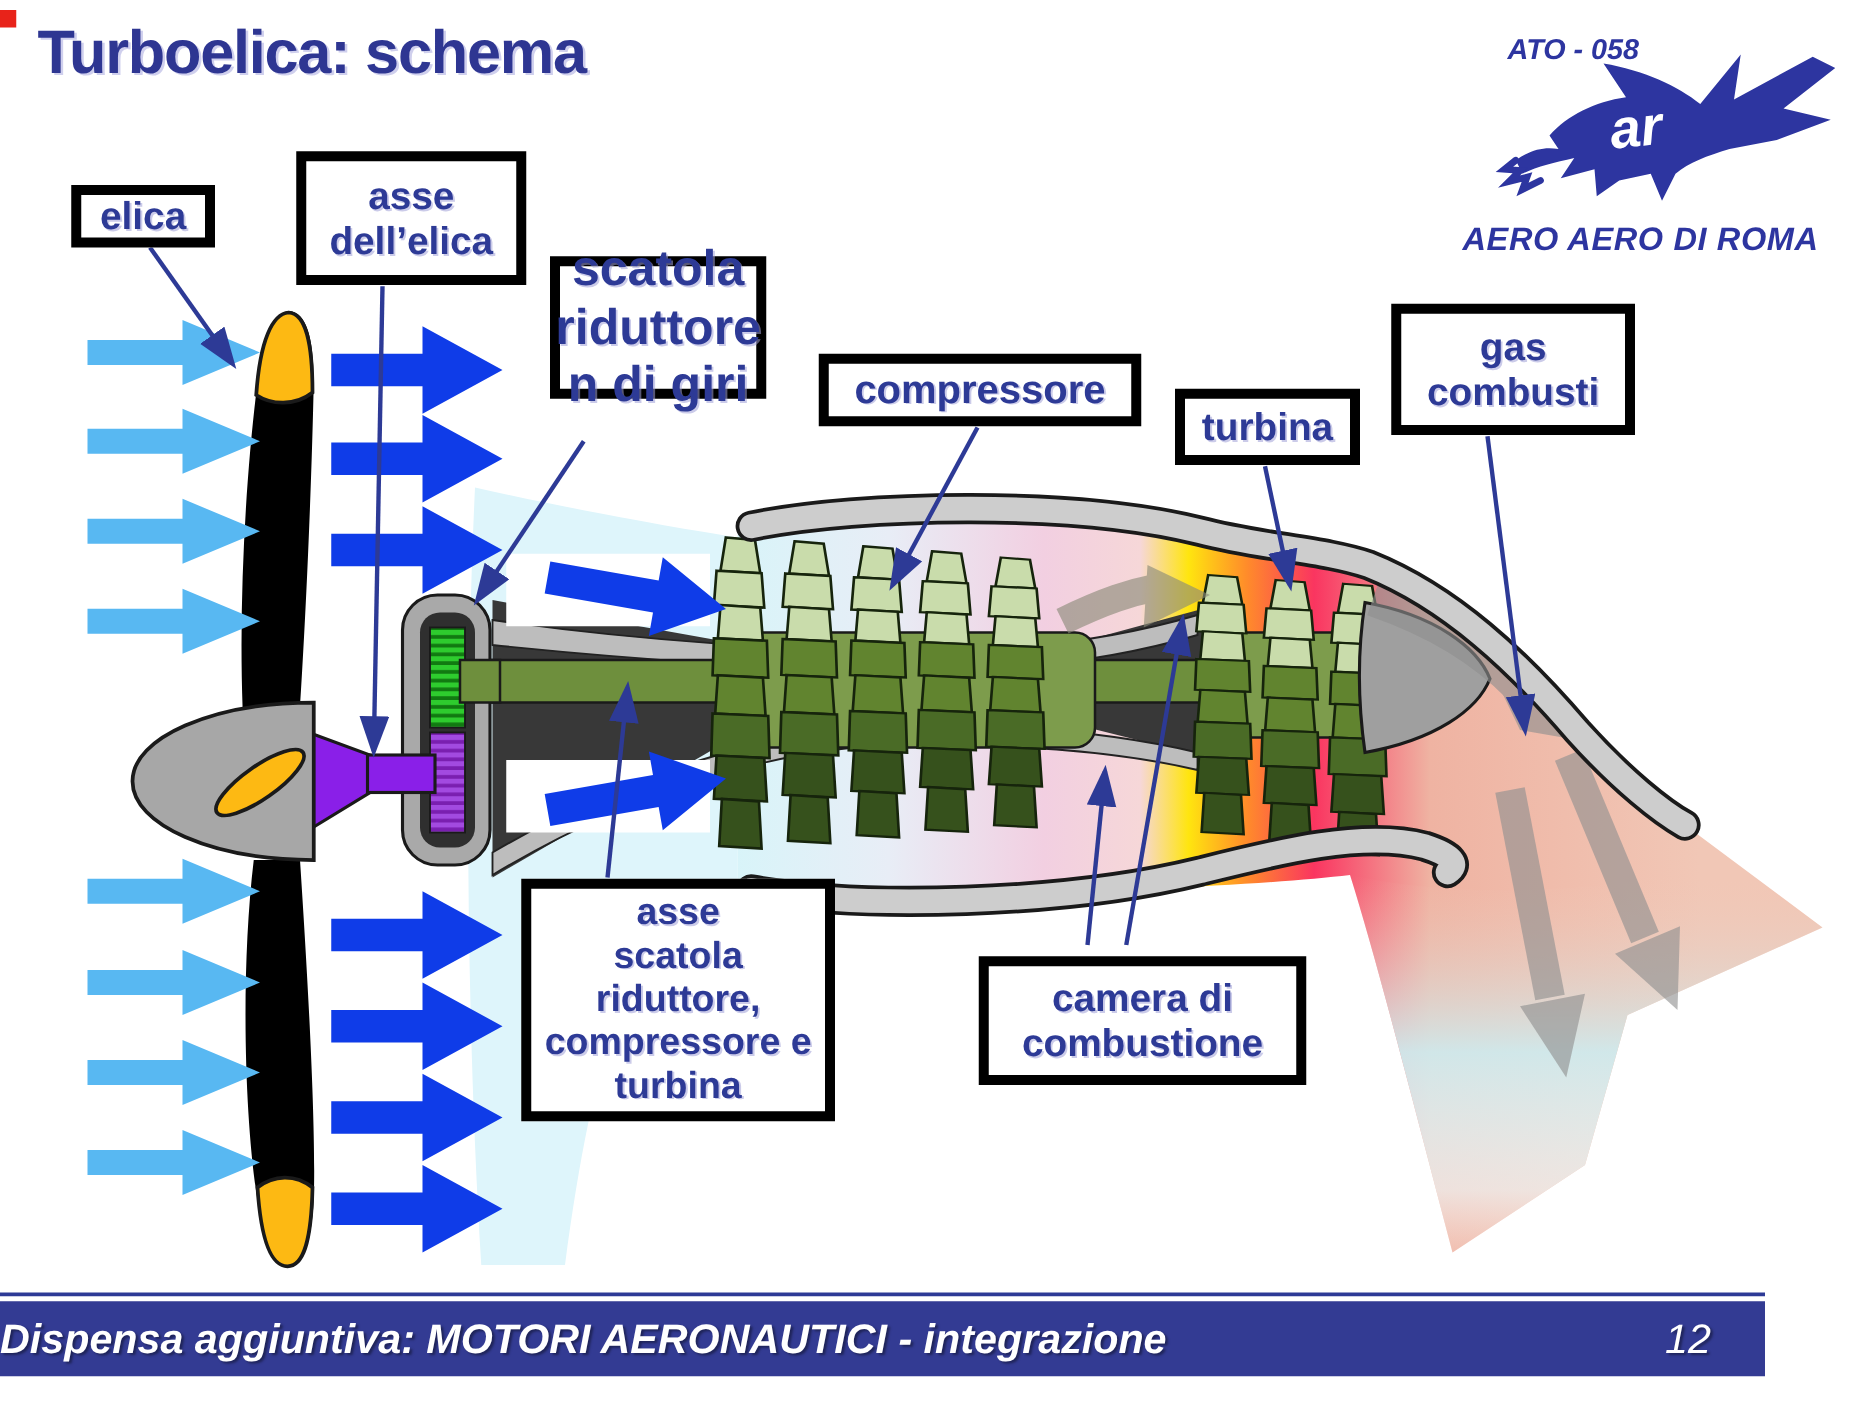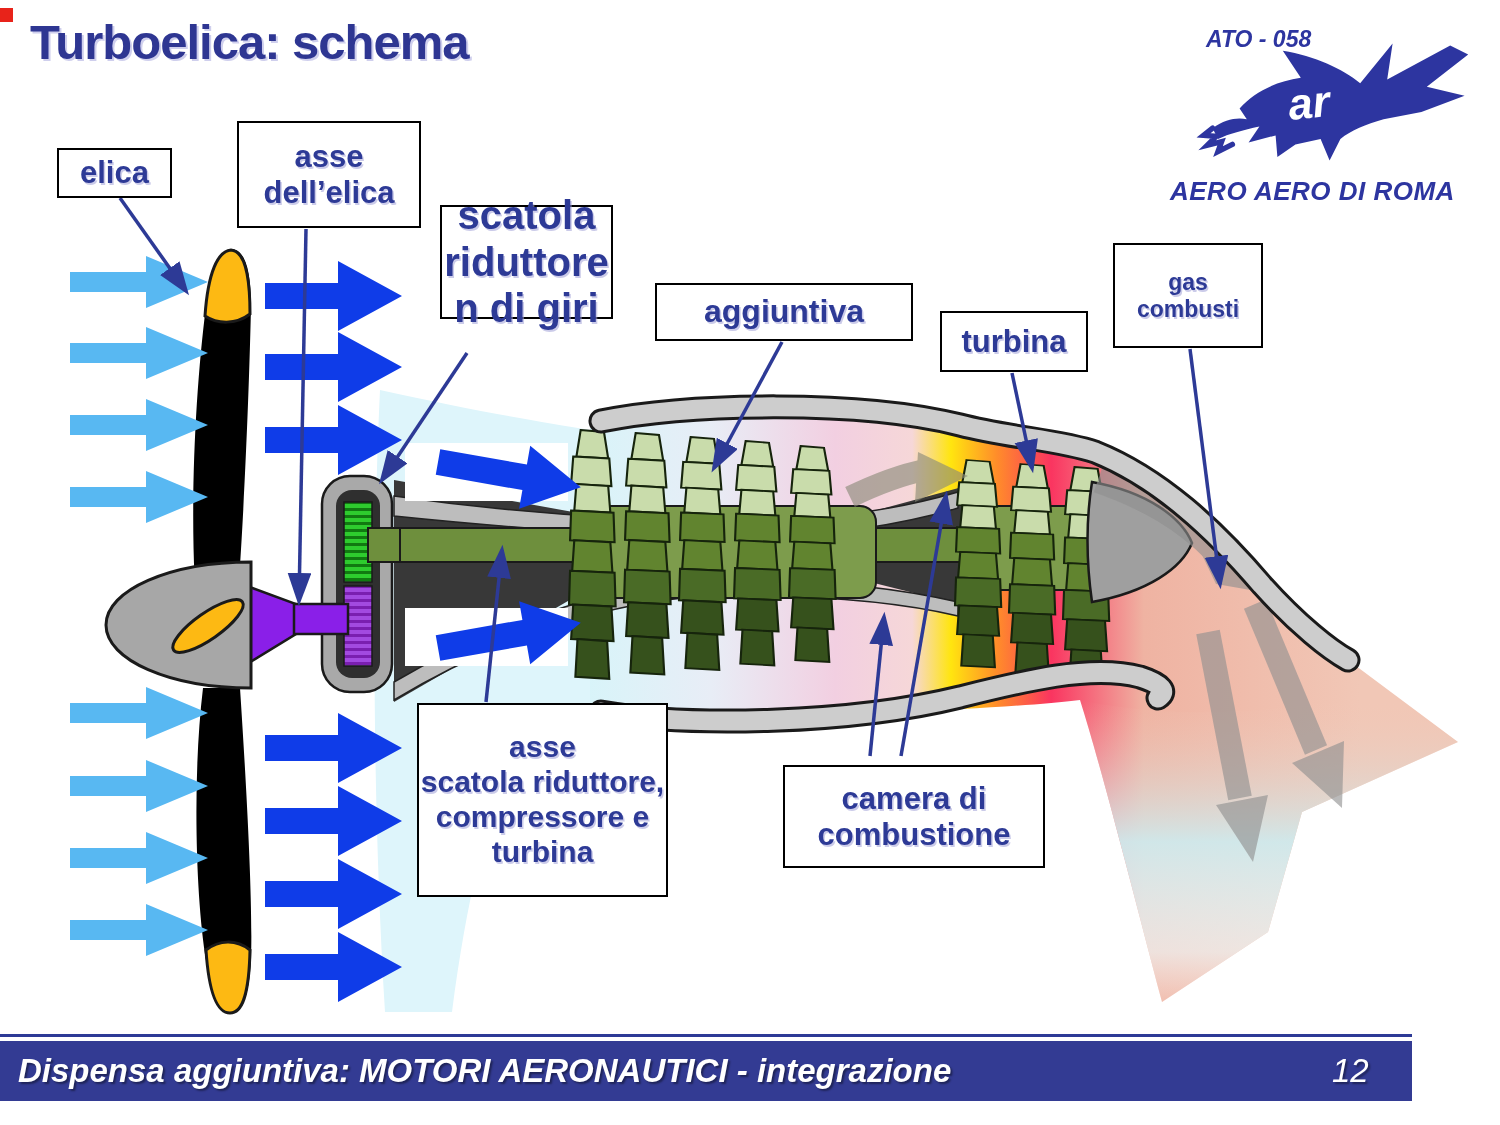--- a/index.html
+++ b/index.html
@@ -3,42 +3,42 @@
 <meta charset="utf-8">
 <style>
   html,body{margin:0;padding:0}
   body{width:1500px;height:1125px;position:relative;background:#fff;overflow:hidden;
        font-family:"Liberation Sans",sans-serif}
   #diagram{position:absolute;left:0;top:0;z-index:1}
   .corner-mark{position:absolute;left:0;top:8px;width:13px;height:14px;background:#e8231a;z-index:3}
   .slide-title{position:absolute;left:30px;top:14px;z-index:3;color:#2e3692;font-weight:bold;
        font-size:49px;letter-spacing:-1px;text-shadow:2px 2px 0 rgba(160,160,220,.5)}
   .lbl{position:absolute;z-index:3;display:flex;align-items:center;justify-content:center;
-       text-align:center;background:#fff;border:2px solid #000000;color:#2d3a96;font-weight:bold;
+       text-align:center;background:#fff;border:8px solid #000000;color:#2d3a96;font-weight:bold;
        white-space:pre-line;line-height:1.16;box-sizing:border-box;
        text-shadow:1.5px 1.5px 0 rgba(160,160,215,.55)}
   #lbl-elica{left:57px;top:148px;width:115px;height:50px;font-size:31px}
   #lbl-asse-elica{left:237px;top:121px;width:184px;height:107px;font-size:31px}
   #lbl-scatola{left:440px;top:205px;width:173px;height:114px;font-size:40px}
   #lbl-compressore{left:655px;top:283px;width:258px;height:58px;font-size:32px}
   #lbl-turbina{left:940px;top:311px;width:148px;height:61px;font-size:31px}
-  #lbl-gas{left:1113px;top:243px;width:150px;height:105px;font-size:23px}
+  #lbl-gas{left:1113px;top:243px;width:195px;height:105px;font-size:31px}
   #lbl-asse-motore{left:417px;top:703px;width:251px;height:194px;font-size:30px}
   #lbl-camera{left:783px;top:765px;width:262px;height:103px;font-size:31px}
   .logo-ato{position:absolute;left:1206px;top:26px;z-index:3;color:#2d35a0;font-weight:bold;
        font-style:italic;font-size:23px}
   .logo-org{position:absolute;left:1170px;top:176px;z-index:3;color:#2d35a0;font-weight:bold;
        font-style:italic;font-size:26px;letter-spacing:.5px}
   .logo-eagle{position:absolute;left:1185px;top:40px;width:300px;height:135px;z-index:3}
   .monogram{position:absolute;left:1288px;top:78px;z-index:4;color:#fff;font-weight:bold;
        font-style:italic;font-size:44px;transform:rotate(-6deg)}
   .footer-rule{position:absolute;left:0;top:1034px;width:1412px;height:3px;background:#2d3a96;z-index:3}
   .footer-bar{position:absolute;left:0;top:1041px;width:1412px;height:60px;background:#333b93;z-index:3;
        display:flex;align-items:center}
-  .footer-text{color:#fff;font-weight:bold;font-style:italic;font-size:33px;margin-left:18px;
+  .footer-text{color:#fff;font-weight:bold;font-style:italic;font-size:33px;
        text-shadow:2px 2px 2px rgba(0,0,0,.4)}
   .footer-page{position:absolute;left:1332px;color:#fff;font-weight:normal;font-style:italic;
        font-size:33px;text-shadow:2px 2px 2px rgba(0,0,0,.4)}
 </style>
 </head>
 <body>
 
 <div class="corner-mark"></div>
 
 <div class="slide-title">Turboelica: schema</div>
@@ -240,21 +240,21 @@
     <path d="M901,756 L946,496" marker-end="url(#ah)"></path>
   </g>
 </svg>
 
 <div class="lbl" id="lbl-elica">elica</div>
 <div class="lbl" id="lbl-asse-elica">asse
 dell’elica</div>
 <div class="lbl" id="lbl-scatola">scatola
 riduttore
 n di giri</div>
-<div class="lbl" id="lbl-compressore">aggiuntiva</div>
+<div class="lbl" id="lbl-compressore">compressore</div>
 <div class="lbl" id="lbl-turbina">turbina</div>
 <div class="lbl" id="lbl-gas">gas
 combusti</div>
 <div class="lbl" id="lbl-asse-motore">asse
 scatola riduttore,
 compressore e
 turbina</div>
 <div class="lbl" id="lbl-camera">camera di
 combustione</div>
 

